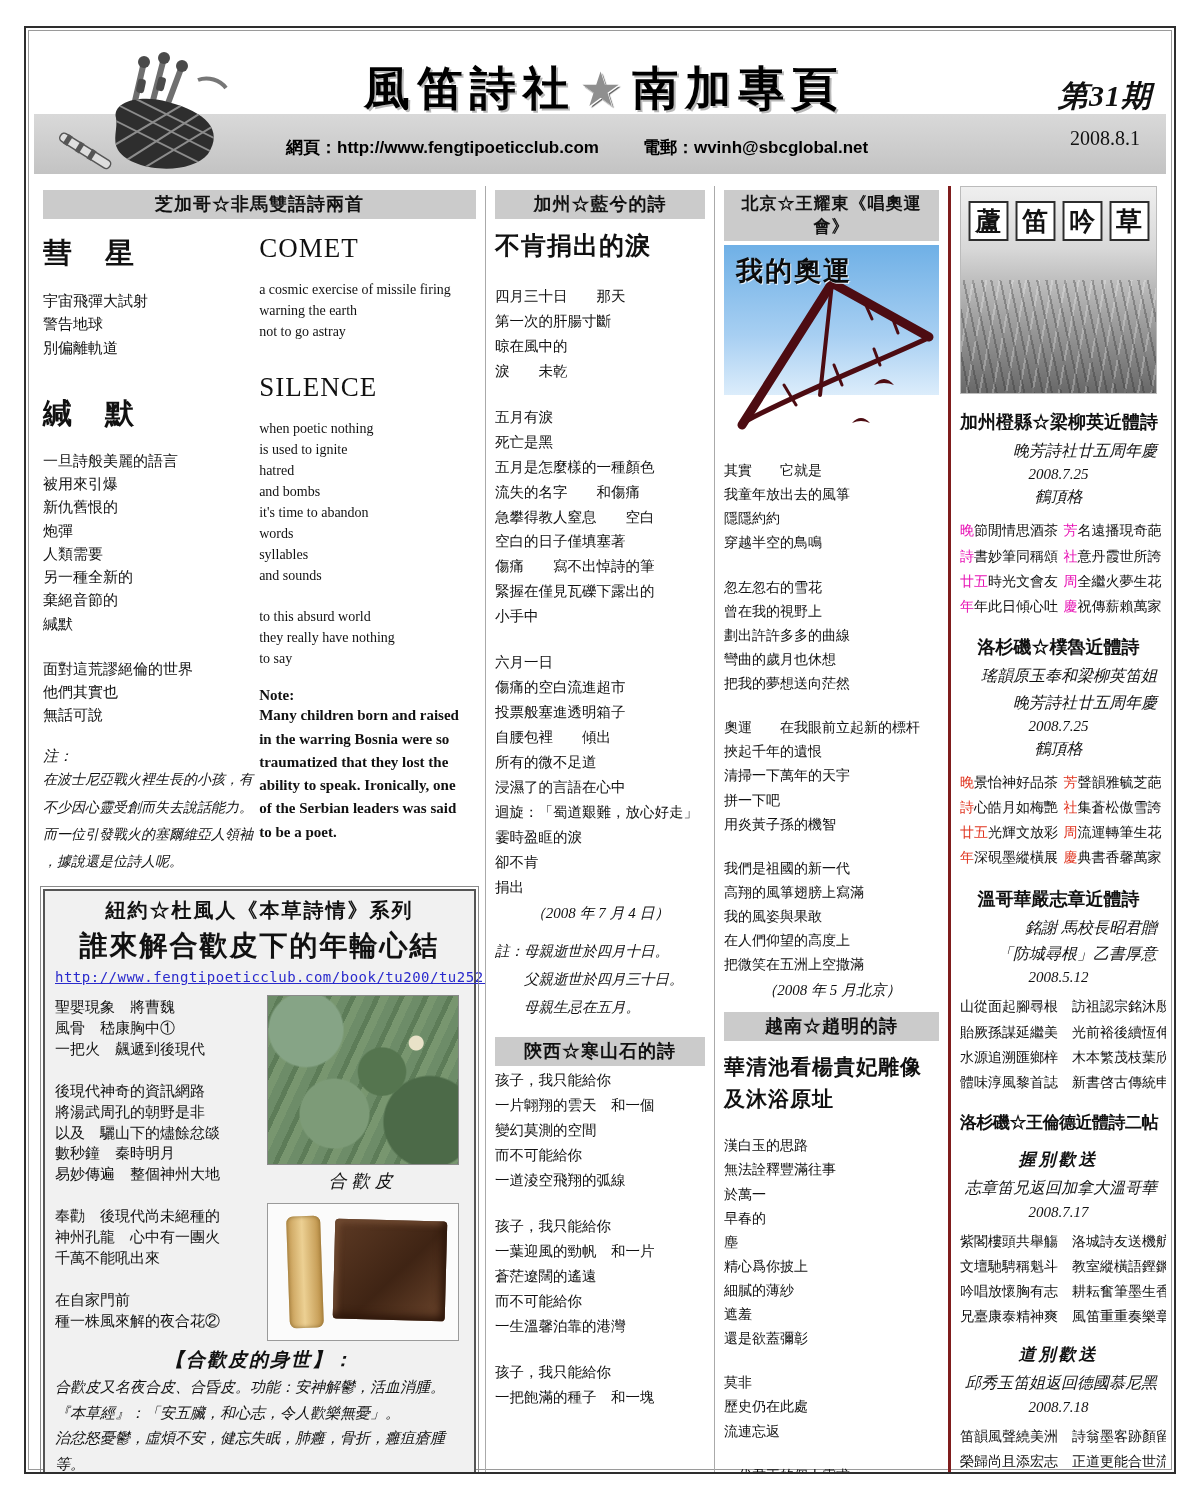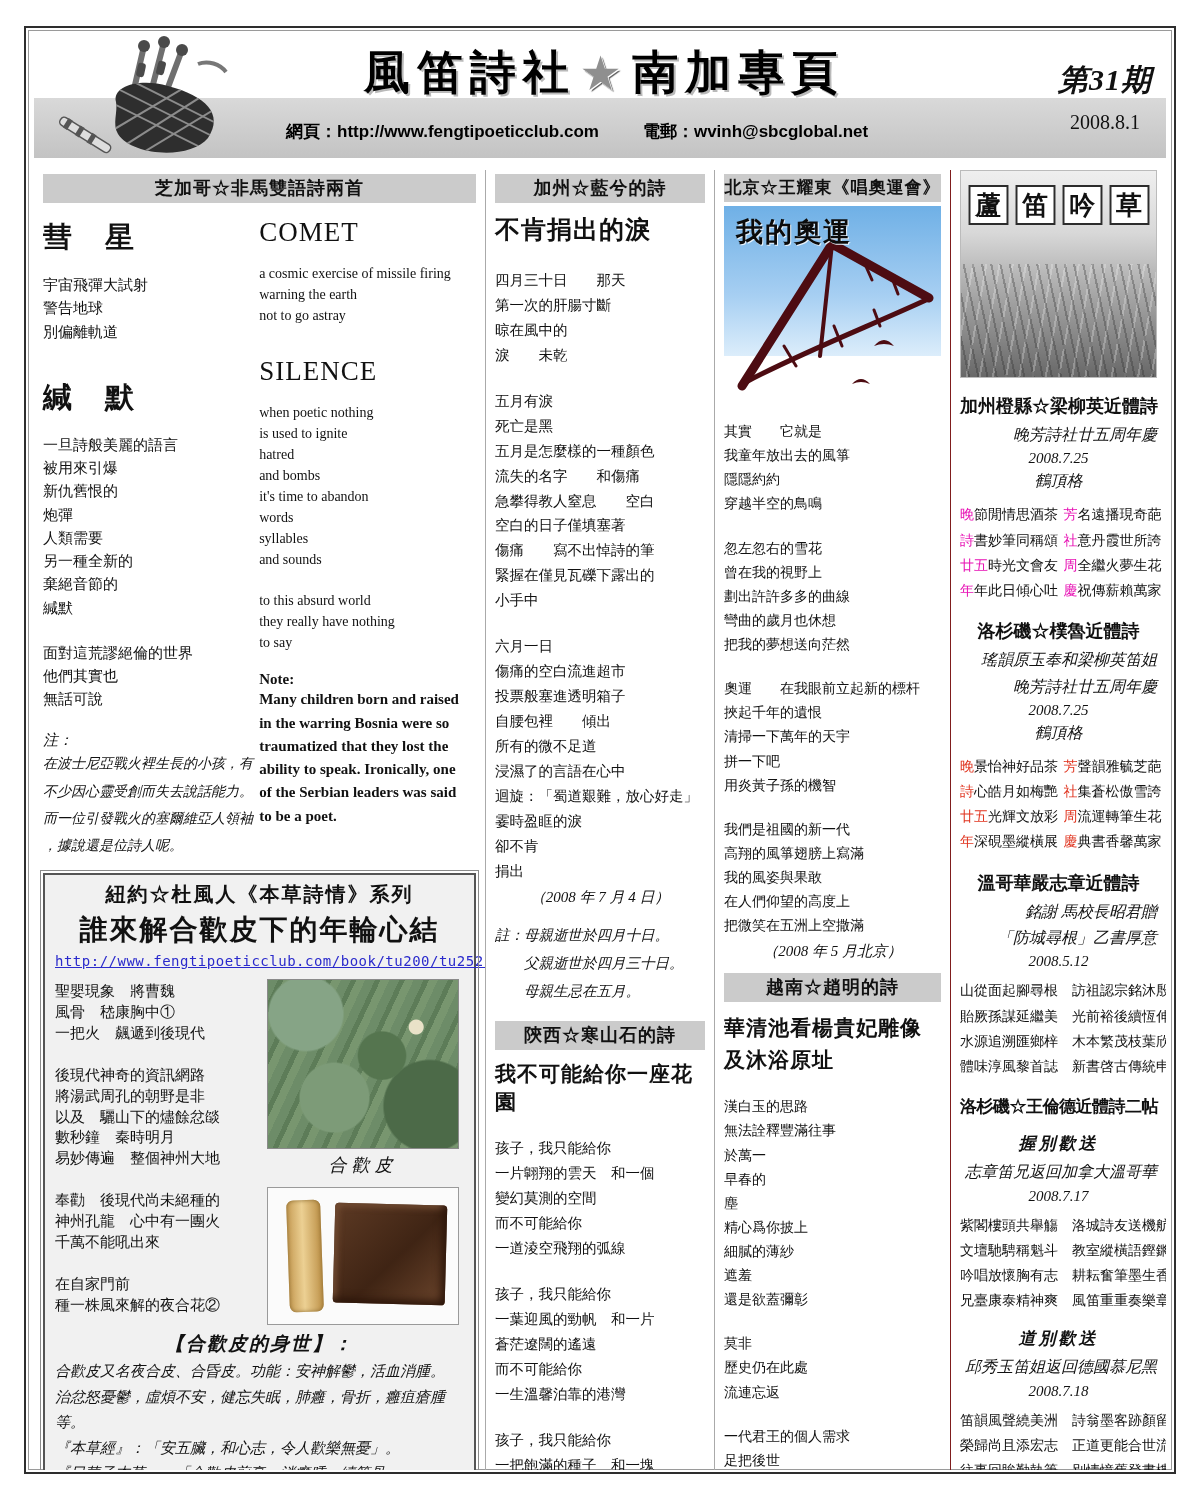--- a/index.html
+++ b/index.html
@@ -1,37 +1,37 @@
 <!DOCTYPE html>
 <html><head>
 <meta charset="utf-8">
 <style>
   * { margin:0; padding:0; box-sizing:border-box; }
   html,body { background:#fff; }
   body { width:1200px; height:1500px; font-family:"Liberation Serif", serif; color:#111; }
   .page { width:1200px; height:1500px; padding:26px 24px; }
-  .frame { width:100%; height:100%; border:2px solid #2e2e2e; box-shadow: inset 0 0 0 2px #fff, inset 0 0 0 3px #9a9a9a; padding:6px 8px; overflow:hidden; }
+  .frame { width:100%; height:100%; border:2px solid #2e2e2e; box-shadow: inset 0 0 0 2px #fff, inset 0 0 0 3px #9a9a9a; padding:22px 8px; overflow:hidden; }
 
   
   .masthead { position:relative; height:128px; }
   .gray-band { position:absolute; left:0; right:0; top:64px; height:60px; background:linear-gradient(#d9d9d9,#c3c3c3); }
   .masthead-title { position:absolute; top:8px; left:230px; width:680px; text-align:center; font-family:"Liberation Sans", sans-serif; font-weight:900; font-size:46px; letter-spacing:7px; color:#000; text-shadow:2px 2px 0 #b9b9b9; white-space:nowrap; }
   .masthead-title .star { color:#8f8f8f; text-shadow:1px 1px 0 #fff,2px 2px 1px #555; font-size:42px; padding:0 6px; }
   .contact { position:absolute; top:86px; left:252px; width:660px; display:flex; gap:44px; font-family:"Liberation Sans", sans-serif; font-size:17px; font-weight:600; color:#000; }
   .issue { position:absolute; right:14px; top:26px; text-align:center;margin-left:48px; }
   .issue-no { font-style:italic; font-weight:700; font-size:30px; letter-spacing:1px; }
   .issue-date { font-size:20px; margin-top:10px; }
   .logo { position:absolute; left:14px; top:2px; }
 
   
   .columns { display:flex; margin-top:8px; height:1300px; }
   .col { padding:0 9px; overflow:hidden; }
   .col1 { width:452px; border-right:1px solid #aaa; }
   .col2 { width:229px; border-right:1px solid #aaa; }
-  .col3 { width:236px; border-right:1px solid #7f1d1d; }
+  .col3 { width:236px; border-right:3px solid #7f1d1d; }
   .col4 { flex:1; }
 
   .secbar { background:#cbcbcb; text-align:center; font-family:"Liberation Sans", sans-serif; font-weight:700; font-size:18px; padding:2px 0 3px; margin:4px 0 2px; letter-spacing:1px; }
 
   .line { min-height:1em; }
   .gap { height:1.45em; }
 
   
   .bilingual { display:flex; }
   .cnside { width:49%; }
@@ -255,22 +255,22 @@
             <div class="leaf-caption">合歡皮</div>
             <div class="bark-photo">
               <div class="bark-strip"></div>
               <div class="bark-slab"></div>
             </div>
           </div>
         </div>
         <div class="hb-about-header">【合歡皮的身世】：</div>
         <div class="hb-about">
               <div class="line">合歡皮又名夜合皮、合昏皮。功能：安神解鬱，活血消腫。</div>
+              <div class="line">『本草經』：「安五臟，和心志，令人歡樂無憂」。</div>
               <div class="line">治忿怒憂鬱，虛煩不安，健忘失眠，肺癰，骨折，癰疽瘡腫等。</div>
-              <div class="line">『本草經』：「安五臟，和心志，令人歡樂無憂」。</div>
               <div class="line">『日華子本草』：「合歡皮煎膏，消癰腫，續筋骨」。</div>
             </div>
       </div>
     </section>
 
     <section class="col col2">
       <div class="secbar">加州☆藍兮的詩</div>
       <div class="poem-title">不肯捐出的淚</div>
       <div class="poem">
             <div class="line">四月三十日　　那天</div>
@@ -299,21 +299,20 @@
             <div class="line">卻不肯</div>
             <div class="line">捐出</div>
           </div>
       <div class="poem-date">（2008 年 7 月 4 日）</div>
       <div class="poem-note">
             <div class="line">註：母親逝世於四月十日。</div>
             <div class="line">　　父親逝世於四月三十日。</div>
             <div class="line">　　母親生忌在五月。</div>
           </div>
       <div class="secbar" style="margin-top:16px">陝西☆寒山石的詩</div>
-      <div class="poem-title" style="font-size:21px;margin-bottom:20px">我不可能給你一座花園</div>
       <div class="poem">
             <div class="line">孩子，我只能給你</div>
             <div class="line">一片翺翔的雲天　和一個</div>
             <div class="line">變幻莫測的空間</div>
             <div class="line">而不可能給你</div>
             <div class="line">一道淩空飛翔的弧線</div>
             <div class="line gap"></div>
             <div class="line">孩子，我只能給你</div>
             <div class="line">一葉迎風的勁帆　和一片</div>
             <div class="line">蒼茫遼闊的遙遠</div>

